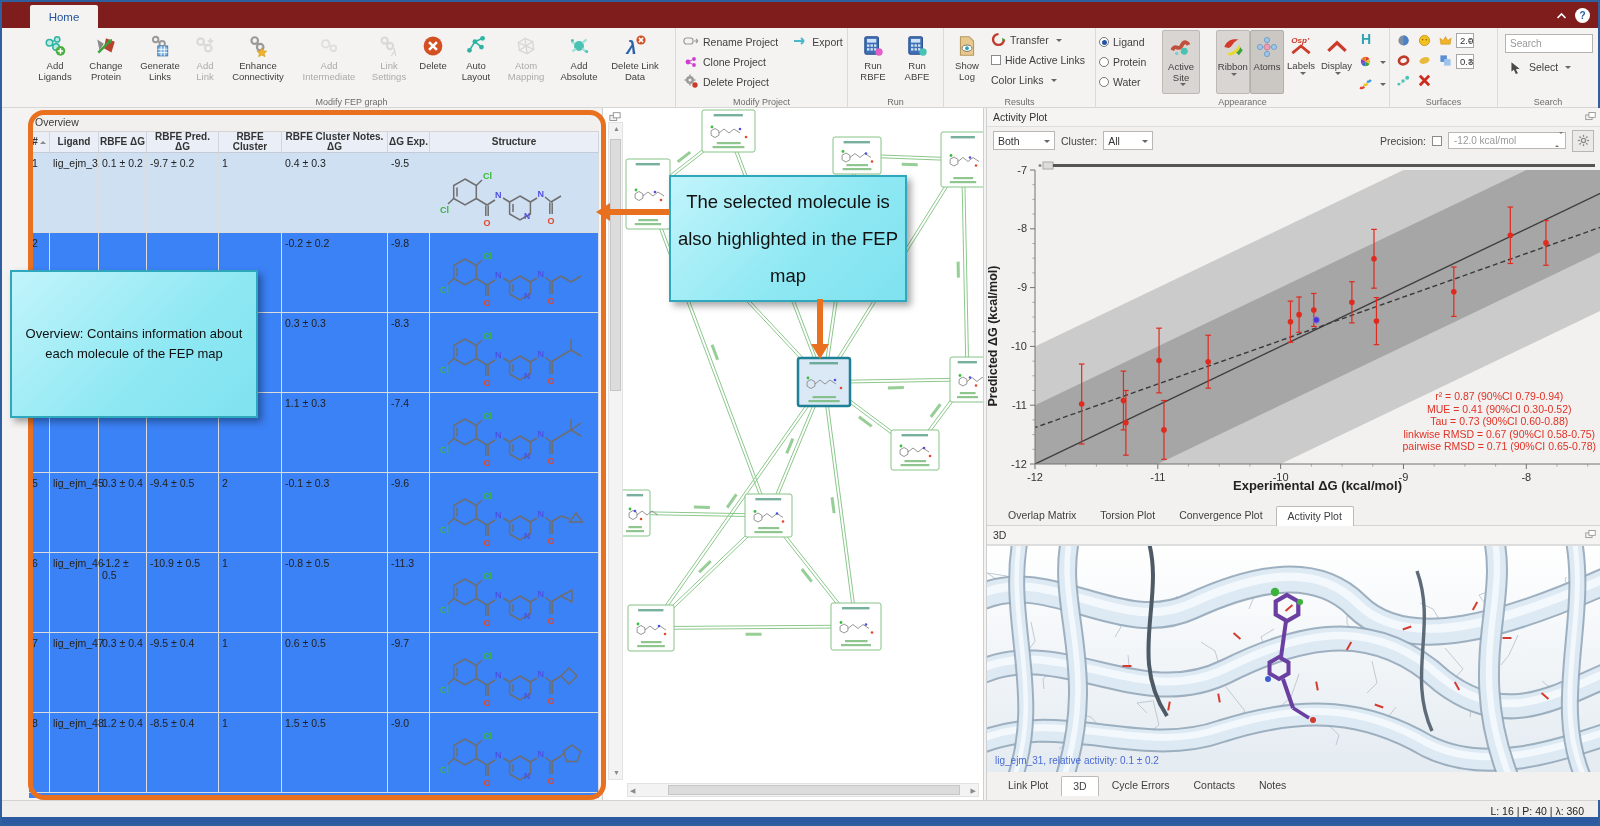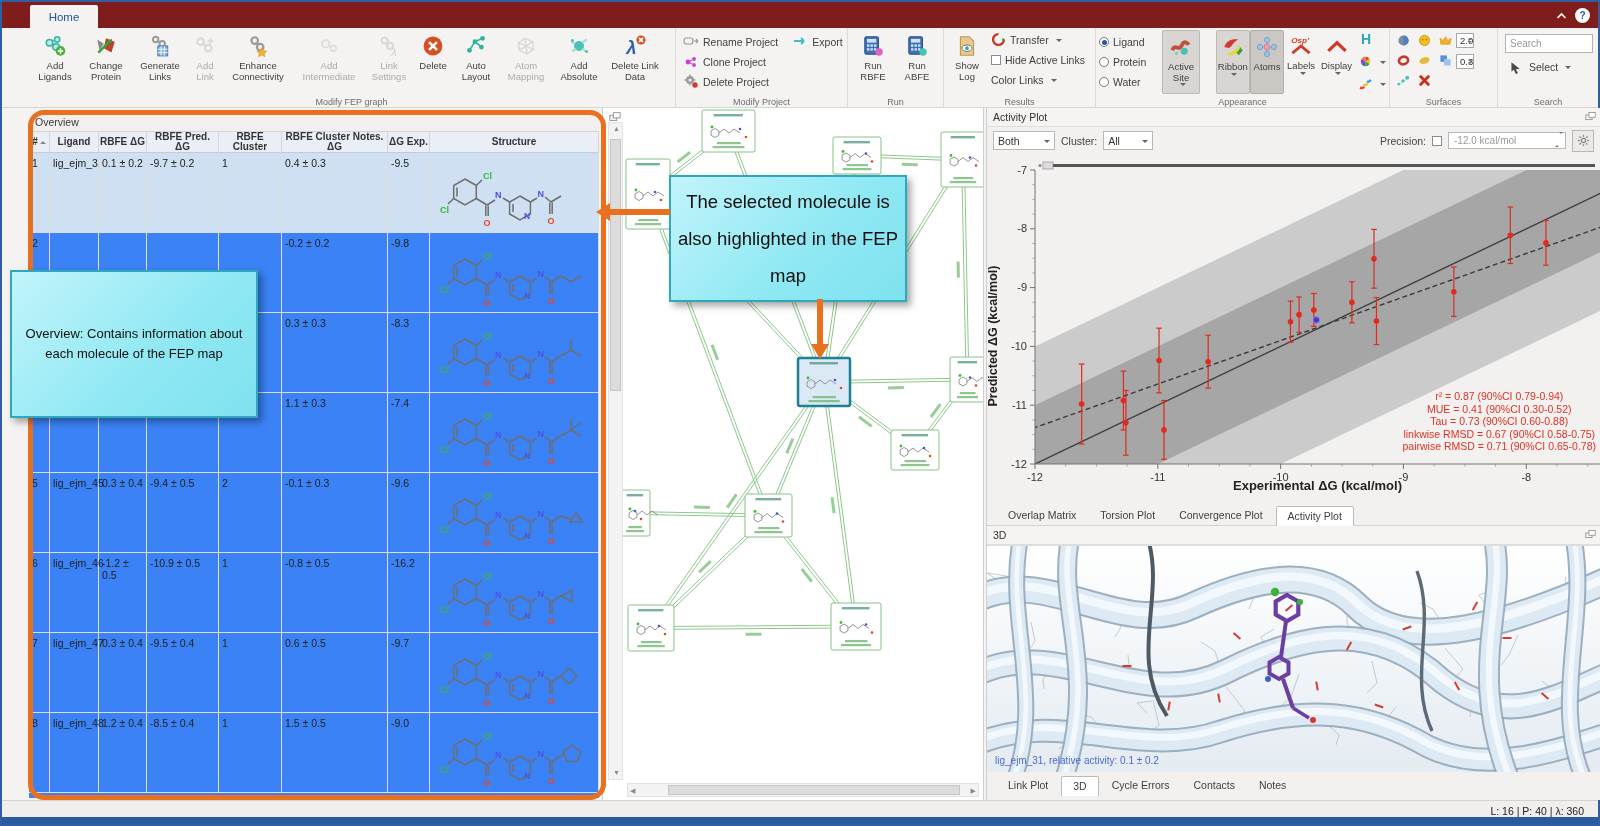--- a/index.html
+++ b/index.html
@@ -781,21 +781,21 @@
             </svg>
           </div>
         </div>
         <div class="tgrid">
           <div class="td">6</div>
           <div class="td">lig_ejm_46</div>
           <div class="td">-1.2 ± 0.5</div>
           <div class="td">-10.9 ± 0.5</div>
           <div class="td">1</div>
           <div class="td">-0.8 ± 0.5</div>
-          <div class="td">-16.2</div>
+          <div class="td">-11.3</div>
           <div class="td ctr">
             <svg width="150" height="74" viewBox="0 0 150 74">
               <polygon points="26,23 37.3,29.5 37.3,42.5 26,49 14.7,42.5 14.7,29.5" stroke="#6e6e6e" stroke-width="1.5" fill="none"></polygon>
               <line x1="18" y1="31.5" x2="18" y2="40.5" stroke="#6e6e6e" stroke-width="1.5" fill="none"></line>
               <line x1="37.3" y1="29.5" x2="43" y2="24" stroke="#6e6e6e" stroke-width="1.5" fill="none"></line>
               <text x="44" y="23" font-size="9" fill="#38b838" font-weight="bold">Cl</text>
               <line x1="14.7" y1="42.5" x2="9" y2="48" stroke="#6e6e6e" stroke-width="1.5" fill="none"></line>
               <text x="1" y="57" font-size="9" fill="#38b838" font-weight="bold">Cl</text>
               <line x1="37.3" y1="42.5" x2="48" y2="49" stroke="#6e6e6e" stroke-width="1.5" fill="none"></line>
               <line x1="46.8" y1="49.6" x2="46.8" y2="60" stroke="#6e6e6e" stroke-width="1.5" fill="none"></line>

